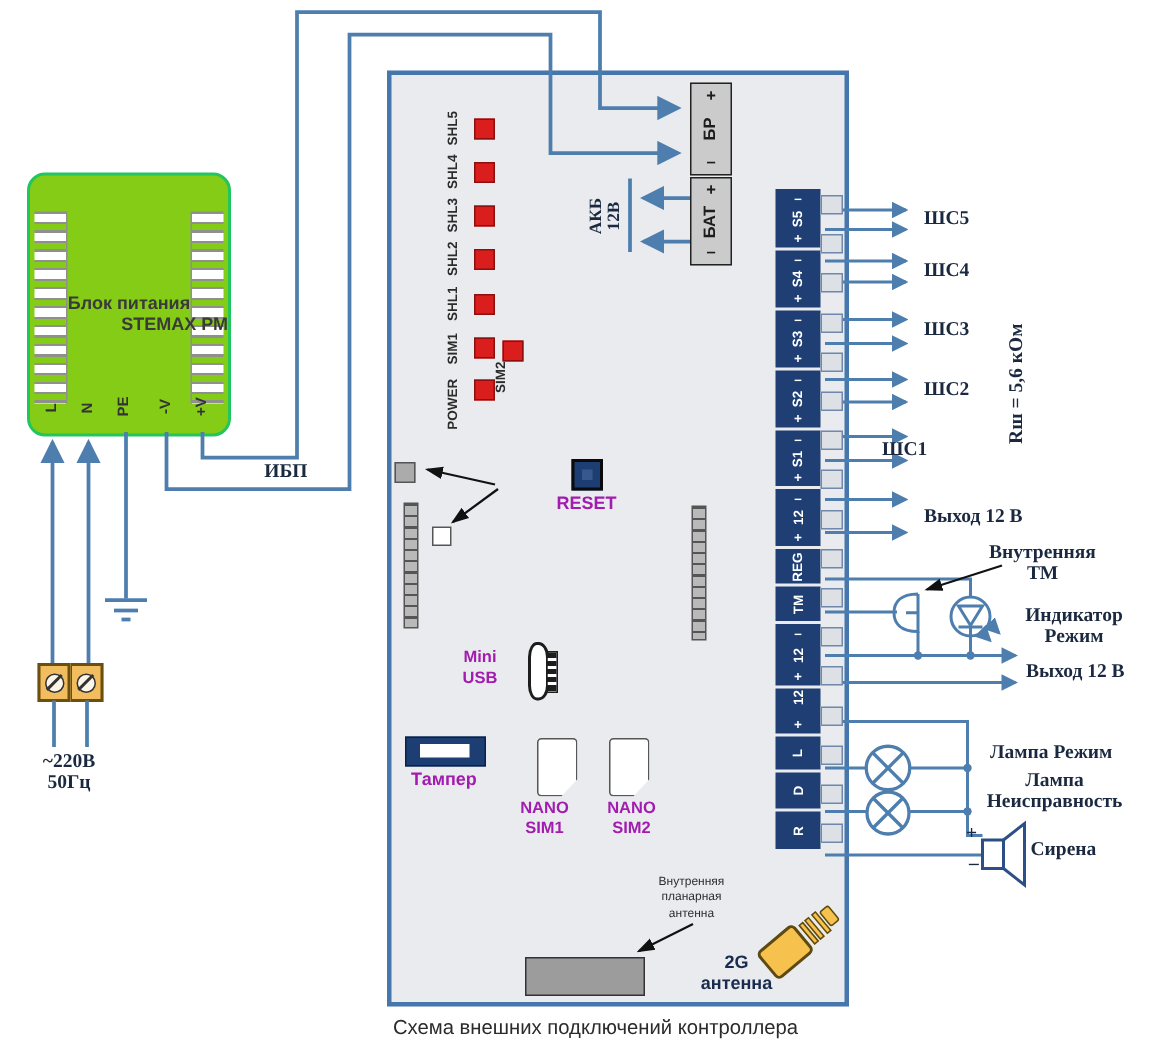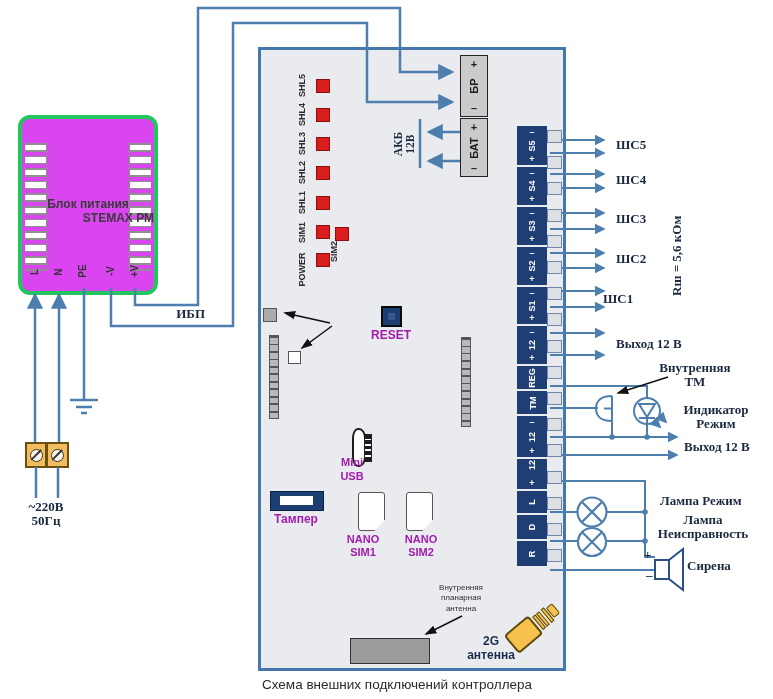--- a/index.html
+++ b/index.html
@@ -1,20 +1,20 @@
 <!DOCTYPE html>
 <html><head>
 <meta charset="utf-8">
 <style>
   html,body{margin:0;padding:0;background:#ffffff;}
   #canvas{position:relative;width:773px;height:699px;background:#ffffff;overflow:hidden;
           font-family:"Liberation Sans",sans-serif;}
   .abs{position:absolute;}
   
-  #psu{left:18px;top:115px;width:132px;height:172px;background:#d946ef;border:4px solid #22c55e;
+  #psu{left:18px;top:115px;width:132px;height:172px;background:#84cc16;border:2px solid #22c55e;
        border-radius:12px;z-index:2;}
   .fins{position:absolute;top:24px;height:128px;z-index:1;
         background:repeating-linear-gradient(to bottom,#8f8f8f 0 1.5px,#ffffff 1.5px 7px,#8f8f8f 7px 8.5px,rgba(0,0,0,0) 8.5px 12.6px);}
   #fins-l{left:3px;width:21px;border-right:1.5px solid #8f8f8f;}
   #fins-r{right:3px;width:21px;border-left:1.5px solid #8f8f8f;}
   .psu-title{position:absolute;left:0;width:100%;text-align:center;font-weight:bold;
              font-size:12px;color:#3a3a3a;z-index:3;}
   .vlab{position:absolute;text-align:center;transform:rotate(-90deg);white-space:nowrap;}
   .term{width:24px;height:12px;font-size:10px;font-weight:bold;color:#333;z-index:3;}
   
@@ -146,21 +146,21 @@
   </div>
 
   <div id="key-square" class="abs"></div>
   <div id="reset-btn" class="abs"></div>
   <div class="lbl sans-b ctr" style="left:364px;top:328px;width:54px;font-size:12px;">RESET</div>
 
   <div class="abs pinheader" style="left:269px;top:335px;width:10px;height:84px;"></div>
   <div class="abs pinheader" style="left:461px;top:337px;width:10px;height:90px;"></div>
   <div id="connector-key-square" class="abs"></div>
 
-  <div class="lbl sans-b ctr" style="left:336px;top:432px;width:32px;font-size:11px;line-height:1.25;margin-top:24px;">
+  <div class="lbl sans-b ctr" style="left:304px;top:432px;width:32px;font-size:11px;line-height:1.25;">
     <div>Mini</div>
     <div>USB</div>
   </div>
   <div id="usb-body" class="abs"></div>
   <div id="usb-pins" class="abs"></div>
 
   <div id="tamper" class="abs"></div>
   <div class="lbl sans-b ctr" style="left:266px;top:512px;width:60px;font-size:12px;">Тампер</div>
   <div class="abs sim" style="left:358px;top:492px;"></div>
   <div class="abs sim" style="left:406px;top:492px;"></div>
@@ -357,21 +357,21 @@
     <path d="M330,323 L285,313" stroke="#111" stroke-width="1.5" marker-end="url(#ak)"></path>
     <path d="M332,326 L302,348" stroke="#111" stroke-width="1.5" marker-end="url(#ak)"></path>
     <path d="M668,377 L618,393" stroke="#111" stroke-width="1.5" marker-end="url(#ak)"></path>
     <path d="M462,616 L426,634" stroke="#111" stroke-width="1.5" marker-end="url(#ak)"></path>
   </svg>
 
   <div class="lbl serif" style="left:616px;top:138px;">ШС5</div>
   <div class="lbl serif" style="left:616px;top:173px;">ШС4</div>
   <div class="lbl serif" style="left:616px;top:212px;">ШС3</div>
   <div class="lbl serif" style="left:616px;top:252px;">ШС2</div>
-  <div class="lbl serif" style="left:603px;top:292px;">ШС1</div>
+  <div class="lbl serif" style="left:588px;top:292px;">ШС1</div>
   <div class="lbl serif vlab" style="left:630px;top:249px;width:94px;">Rш = 5,6 кОм</div>
   <div class="lbl serif" style="left:616px;top:337px;width:82px;">Выход 12 В</div>
   <div class="lbl serif ctr" style="left:652px;top:361px;width:86px;">
     <div>Внутренняя</div>
     <div>ТМ</div>
   </div>
   <div class="lbl serif ctr" style="left:680px;top:403px;width:72px;">
     <div>Индикатор</div>
     <div>Режим</div>
   </div>

